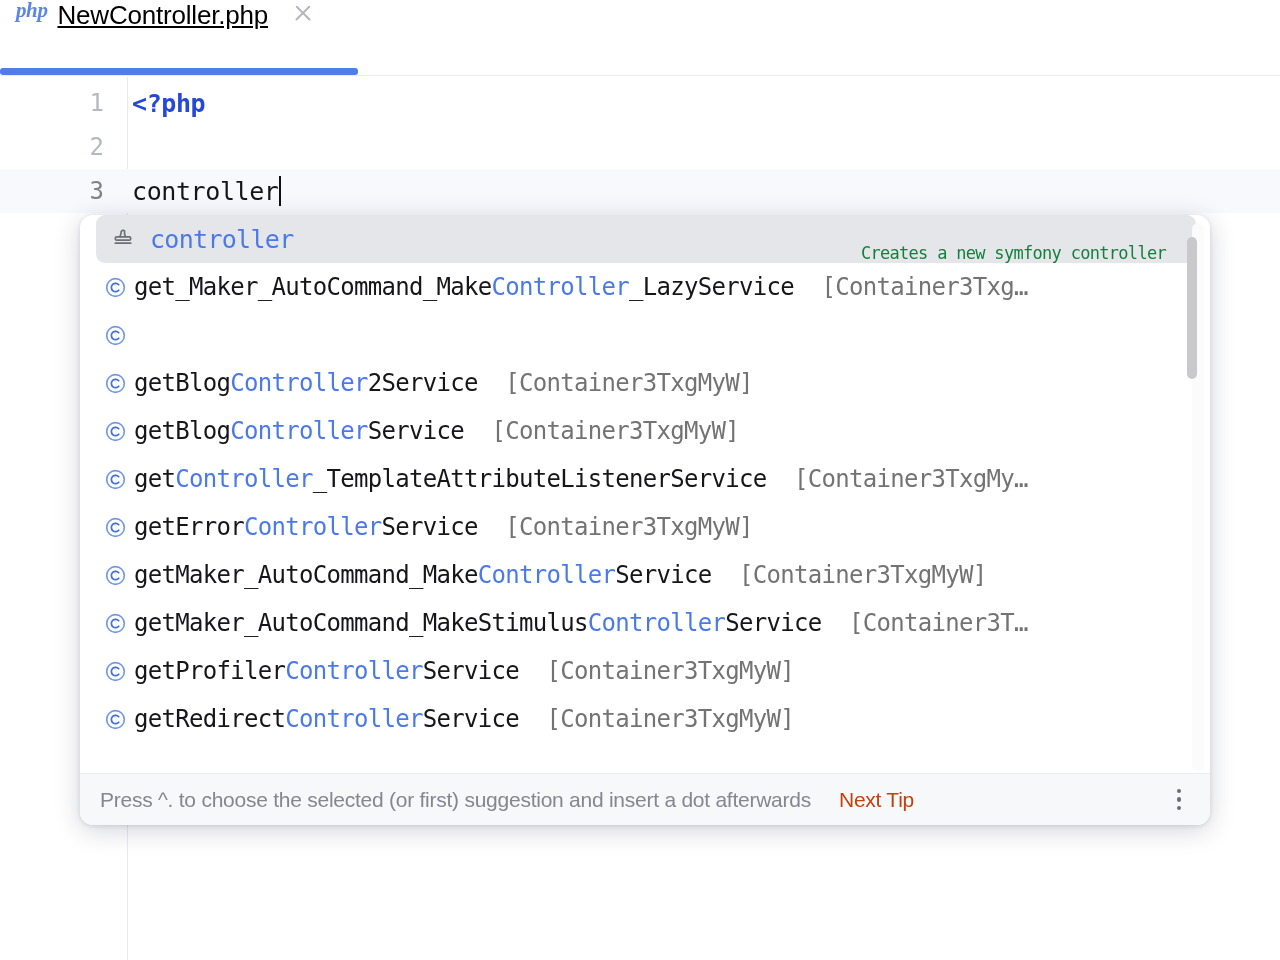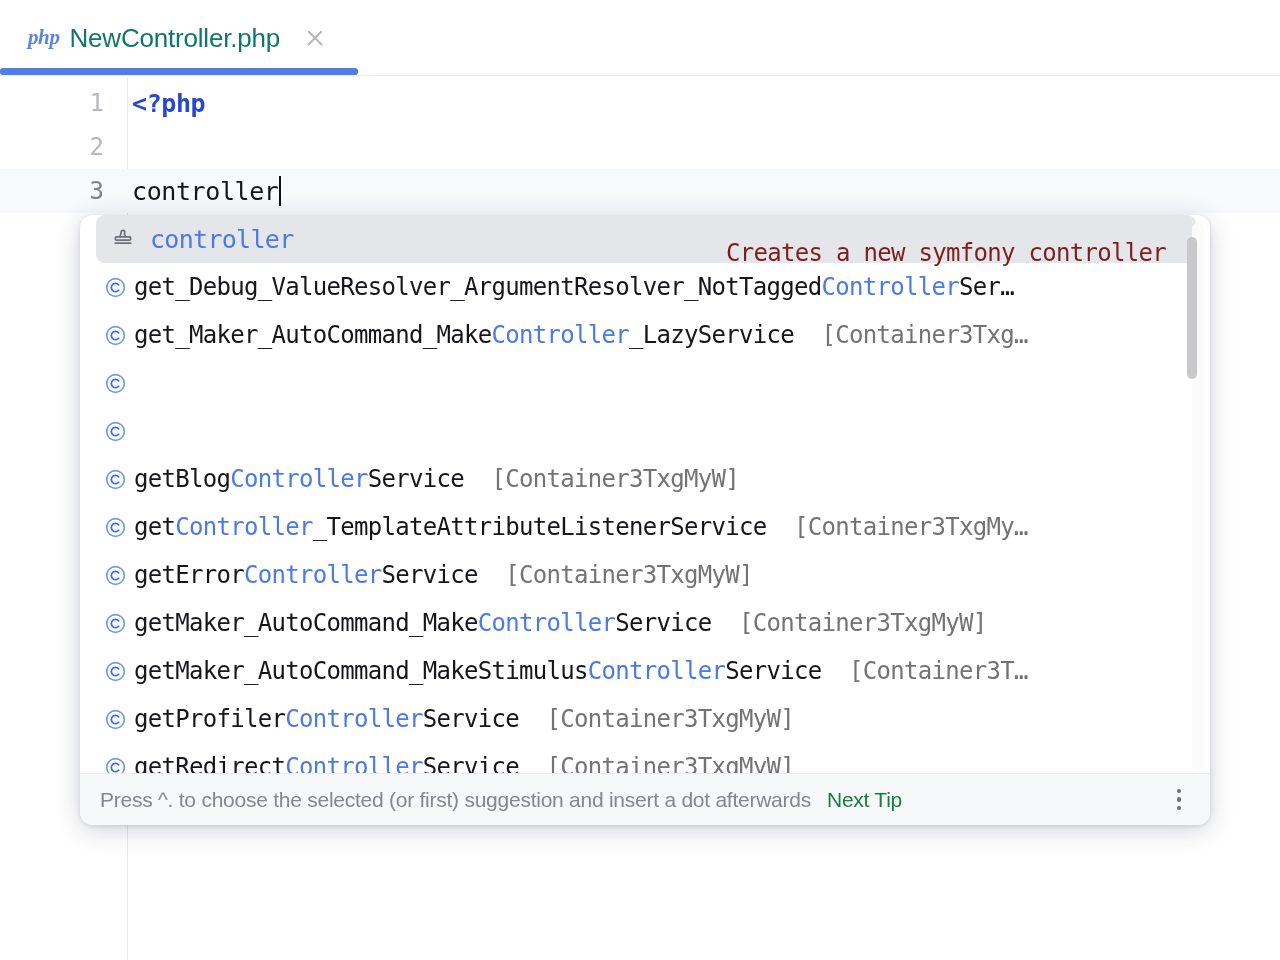--- a/index.html
+++ b/index.html
@@ -26,22 +26,21 @@
     left: 0; top: 0;
     width: 1280px; height: 76px;
     background: #ffffff;
     border-bottom: 1px solid #ebecf0;
   }
   .tab {
     position: absolute;
     left: 0; top: 0;
     width: 358px; height: 76px;
     display: flex;
-    align-items: center;
-    padding-left: 28px;
+    padding-left: 16px;
     cursor: default;
   }
   .tab-underline {
     position: absolute;
     left: 0; top: 68px;
     width: 358px; height: 7px;
     background: #4f7ee8;
     border-radius: 3px;
   }
   .php-icon {
@@ -50,23 +49,24 @@
     font-weight: 700;
     font-size: 21px;
     color: #5c86e0;
     letter-spacing: -0.4px;
     margin-right: 10px;
     line-height: 1;
     padding-bottom: 2px;
   }
   .tab-title {
     font-size: 26px;
-    color: #0f766e;
+    color: #000000;
     letter-spacing: -0.2px;
     white-space: nowrap;
+    text-decoration: underline;
   }
   .tab-close {
     margin-left: 22px;
     width: 26px; height: 26px;
     position: relative;
     flex: 0 0 auto;
     cursor: pointer;
   }
   .tab-close::before, .tab-close::after {
     content: "";
@@ -182,23 +182,23 @@
     overflow: hidden;
     text-overflow: clip;
     flex: 0 1 auto;
   }
   .row-label .m { color: #4a79e8; }
   .row-label .dim { color: #737373; }
   .row.selected .row-label { color: #4a79e8; font-size: 25px; }
   .row-tail {
     margin-left: auto;
     font-family: "DejaVu Sans Mono", "Liberation Mono", monospace;
-    font-size: 24px;
+    font-size: 17px;
     letter-spacing: -0.7px;
-    color: #7f1d1d;
+    color: #15803d;
     padding-right: 12px;
     flex: 0 0 auto;
     margin-top: 28px;
   }
 
   
   .scroll-track {
     position: absolute;
     right: 6px; top: 8px;
     width: 12px; height: 548px;
@@ -228,23 +228,23 @@
   .hint-text {
     font-family: "Liberation Sans", sans-serif;
     font-size: 21px;
     color: #85868f;
     letter-spacing: -0.25px;
     white-space: nowrap;
   }
   .hint-link {
     font-family: "Liberation Sans", sans-serif;
     font-size: 21px;
-    color: #15803d;
+    color: #c2410c;
     letter-spacing: -0.25px;
-    margin-left: 16px;
+    margin-left: 28px;
     cursor: pointer;
     white-space: nowrap;
   }
   .hint-menu {
     margin-left: auto;
     width: 26px; height: 30px;
     display: flex;
     flex-direction: column;
     align-items: center;
     justify-content: center;
@@ -316,46 +316,38 @@
           <span class="row-label"><span class="m">controller</span></span>
           <span class="row-tail">Creates a new symfony controller</span>
         </div>
         <div class="row">
           <span class="row-icon">
             <svg class="icon-class" viewBox="0 0 24 24" fill="none">
               <circle cx="12" cy="12" r="9.2" stroke="#6f97e8" stroke-width="1.7"></circle>
               <path d="M15.4 9.1a4.4 4.4 0 1 0 0 5.8" stroke="#3f6fd8" stroke-width="1.8" stroke-linecap="round" fill="none"></path>
             </svg>
           </span>
-          <span class="row-label"><span>get_Debug_ValueResolver_ArgumentResolver_NotTagged</span><span class="m">Controller</span><span>Ser…</span></span>
-        </div>
-        <div class="row">
-          <span class="row-icon">
-            <svg class="icon-class" viewBox="0 0 24 24" fill="none">
-              <circle cx="12" cy="12" r="9.2" stroke="#6f97e8" stroke-width="1.7"></circle>
-              <path d="M15.4 9.1a4.4 4.4 0 1 0 0 5.8" stroke="#3f6fd8" stroke-width="1.8" stroke-linecap="round" fill="none"></path>
-            </svg>
-          </span>
           <span class="row-label"><span>get_Maker_AutoCommand_Make</span><span class="m">Controller</span><span>_LazyService</span><span class="dim">&nbsp;&nbsp;[Container3Txg…</span></span>
         </div>
         <div class="row">
           <span class="row-icon">
             <svg class="icon-class" viewBox="0 0 24 24" fill="none">
               <circle cx="12" cy="12" r="9.2" stroke="#6f97e8" stroke-width="1.7"></circle>
               <path d="M15.4 9.1a4.4 4.4 0 1 0 0 5.8" stroke="#3f6fd8" stroke-width="1.8" stroke-linecap="round" fill="none"></path>
             </svg>
           </span>
         </div>
         <div class="row">
           <span class="row-icon">
             <svg class="icon-class" viewBox="0 0 24 24" fill="none">
               <circle cx="12" cy="12" r="9.2" stroke="#6f97e8" stroke-width="1.7"></circle>
               <path d="M15.4 9.1a4.4 4.4 0 1 0 0 5.8" stroke="#3f6fd8" stroke-width="1.8" stroke-linecap="round" fill="none"></path>
             </svg>
           </span>
+          <span class="row-label"><span>getBlog</span><span class="m">Controller</span><span>2Service</span><span class="dim">&nbsp;&nbsp;[Container3TxgMyW]</span></span>
         </div>
         <div class="row">
           <span class="row-icon">
             <svg class="icon-class" viewBox="0 0 24 24" fill="none">
               <circle cx="12" cy="12" r="9.2" stroke="#6f97e8" stroke-width="1.7"></circle>
               <path d="M15.4 9.1a4.4 4.4 0 1 0 0 5.8" stroke="#3f6fd8" stroke-width="1.8" stroke-linecap="round" fill="none"></path>
             </svg>
           </span>
           <span class="row-label"><span>getBlog</span><span class="m">Controller</span><span>Service</span><span class="dim">&nbsp;&nbsp;[Container3TxgMyW]</span></span>
         </div>

